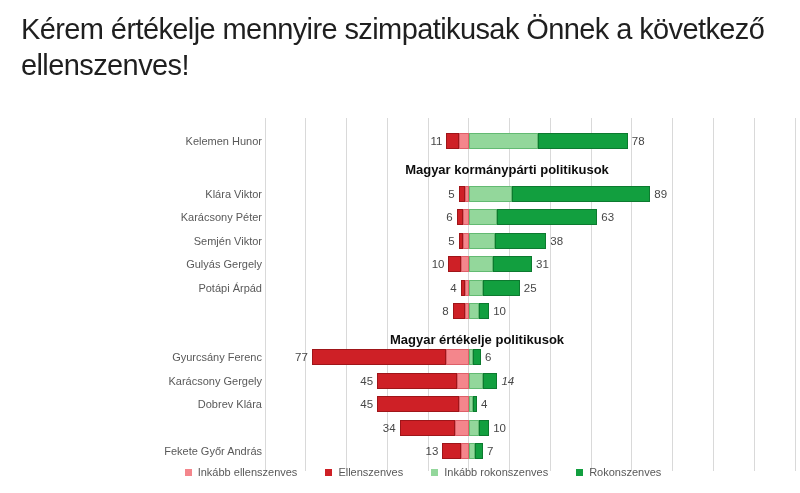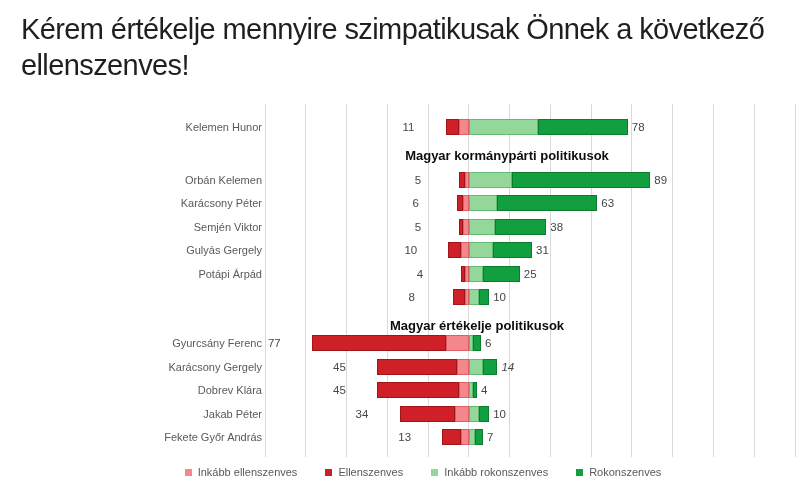--- a/index.html
+++ b/index.html
@@ -1,26 +1,26 @@
 <!DOCTYPE html>
 <html><head>
 <meta charset="utf-8">
 <style>
   html,body{margin:0;padding:0}
   body{width:800px;height:493px;background:#ffffff;position:relative;overflow:hidden;
        font-family:"Liberation Sans",sans-serif}
   .title{position:absolute;left:21px;top:12px;width:762px;font-size:29px;line-height:1.24;
          color:#1f1f1f;letter-spacing:-0.6px;font-weight:400}
-  .chart{position:absolute;left:0;top:0;width:800px;height:361px}
+  .chart{position:absolute;left:0;top:14px;width:800px;height:361px}
   .gridline{position:absolute;width:1px;background:#d9d9d9}
   .rowlabel{position:absolute;font-size:11px;color:#595959;text-align:right;
             white-space:nowrap;height:16px;line-height:16px}
   .val{position:absolute;font-size:11.5px;color:#474747;white-space:nowrap;
        height:16px;line-height:16px}
-  .val.neg{text-align:left}
+  .val.neg{text-align:right}
   .seg{position:absolute;height:16px;box-sizing:border-box}
   .seg-e {background:#ce2026;border:1px solid #9f1519}
   .seg-ie{background:#f4868c;border:1px solid #dd6069}
   .seg-ir{background:#93d79b;border:1px solid #63ba72}
   .seg-r {background:#129f3f;border:1px solid #0c7a2f}
   .hdr{position:absolute;font-size:13px;font-weight:bold;color:#0d0d0d;text-align:center;
        white-space:nowrap;height:17px;line-height:17px}
   .legend{position:absolute;top:466px;left:46px;width:754px;display:flex;
           justify-content:center;align-items:center;gap:28px}
   .legend-item{display:flex;align-items:center;gap:6px;font-size:11px;color:#595959;white-space:nowrap}
@@ -47,21 +47,21 @@
     <div class="gridline" style="left: 753.731px; top: 104px; height: 353px;"></div>
     <div class="gridline" style="left: 794.5px; top: 104px; height: 353px;"></div>
     <div class="rowlabel" style="left: 20px; width: 242px; top: 119px;">Kelemen Hunor</div>
     <div class="seg seg-e" style="left: 446.423px; width: 12.2308px; top: 119px;"></div>
     <div class="seg seg-ie" style="left: 458.654px; width: 10.1923px; top: 119px;"></div>
     <div class="seg seg-ir" style="left: 468.846px; width: 69.3077px; top: 119px;"></div>
     <div class="seg seg-r" style="left: 538.154px; width: 89.6923px; top: 119px;"></div>
     <div class="val neg" style="left: 402.423px; width: 40px; top: 119px;">11</div>
     <div class="val" style="left: 631.846px; top: 119px;">78</div>
     <div class="hdr" style="left: 327px; width: 360px; top: 147px;">Magyar kormánypárti politikusok</div>
-    <div class="rowlabel" style="left: 20px; width: 242px; top: 171.5px;">Orbán Kelemen</div>
+    <div class="rowlabel" style="left: 20px; width: 242px; top: 171.5px;">Klára Viktor</div>
     <div class="seg seg-e" style="left: 458.654px; width: 6.11538px; top: 171.5px;"></div>
     <div class="seg seg-ie" style="left: 464.769px; width: 4.07692px; top: 171.5px;"></div>
     <div class="seg seg-ir" style="left: 468.846px; width: 42.8077px; top: 171.5px;"></div>
     <div class="seg seg-r" style="left: 511.654px; width: 138.615px; top: 171.5px;"></div>
     <div class="val neg" style="left: 414.654px; width: 40px; top: 171.5px;">5</div>
     <div class="val" style="left: 654.269px; top: 171.5px;">89</div>
     <div class="rowlabel" style="left: 20px; width: 242px; top: 195px;">Karácsony Péter</div>
     <div class="seg seg-e" style="left: 456.615px; width: 6.11538px; top: 195px;"></div>
     <div class="seg seg-ie" style="left: 462.731px; width: 6.11538px; top: 195px;"></div>
     <div class="seg seg-ir" style="left: 468.846px; width: 28.5385px; top: 195px;"></div>
@@ -110,21 +110,20 @@
     <div class="seg seg-r" style="left: 483.115px; width: 14.2692px; top: 358.5px;"></div>
     <div class="val neg" style="left: 333.115px; width: 40px; top: 358.5px;">45</div>
     <div class="val" style="left: 501.385px; top: 358.5px; font-style: italic;">14</div>
     <div class="rowlabel" style="left: 20px; width: 242px; top: 382px;">Dobrev Klára</div>
     <div class="seg seg-e" style="left: 377.115px; width: 81.5385px; top: 382px;"></div>
     <div class="seg seg-ie" style="left: 458.654px; width: 10.1923px; top: 382px;"></div>
     <div class="seg seg-ir" style="left: 468.846px; width: 4.07692px; top: 382px;"></div>
     <div class="seg seg-r" style="left: 472.923px; width: 4.07692px; top: 382px;"></div>
     <div class="val neg" style="left: 333.115px; width: 40px; top: 382px;">45</div>
     <div class="val" style="left: 481px; top: 382px;">4</div>
-    <div class="rowlabel" style="left: 20px; width: 242px; top: 405.5px;">Jakab Péter</div>
     <div class="seg seg-e" style="left: 399.538px; width: 55.0385px; top: 405.5px;"></div>
     <div class="seg seg-ie" style="left: 454.577px; width: 14.2692px; top: 405.5px;"></div>
     <div class="seg seg-ir" style="left: 468.846px; width: 10.1923px; top: 405.5px;"></div>
     <div class="seg seg-r" style="left: 479.038px; width: 10.1923px; top: 405.5px;"></div>
     <div class="val neg" style="left: 355.538px; width: 40px; top: 405.5px;">34</div>
     <div class="val" style="left: 493.231px; top: 405.5px;">10</div>
     <div class="rowlabel" style="left: 20px; width: 242px; top: 429px;">Fekete Győr András</div>
     <div class="seg seg-e" style="left: 442.346px; width: 18.3462px; top: 429px;"></div>
     <div class="seg seg-ie" style="left: 460.692px; width: 8.15385px; top: 429px;"></div>
     <div class="seg seg-ir" style="left: 468.846px; width: 6.11538px; top: 429px;"></div>

